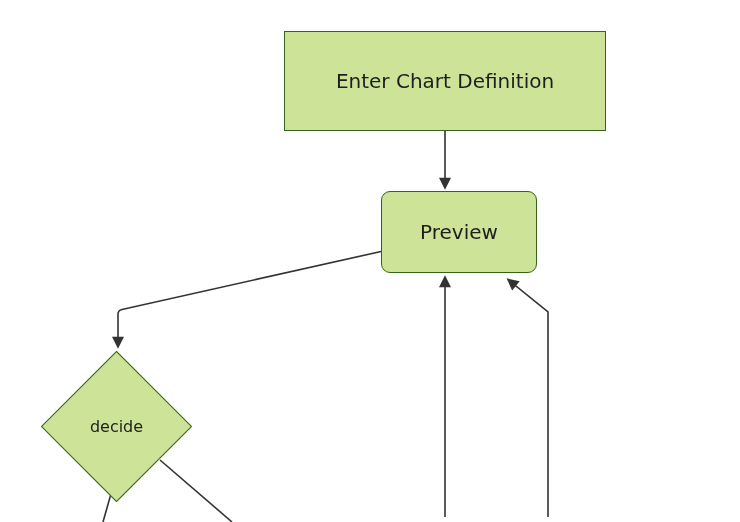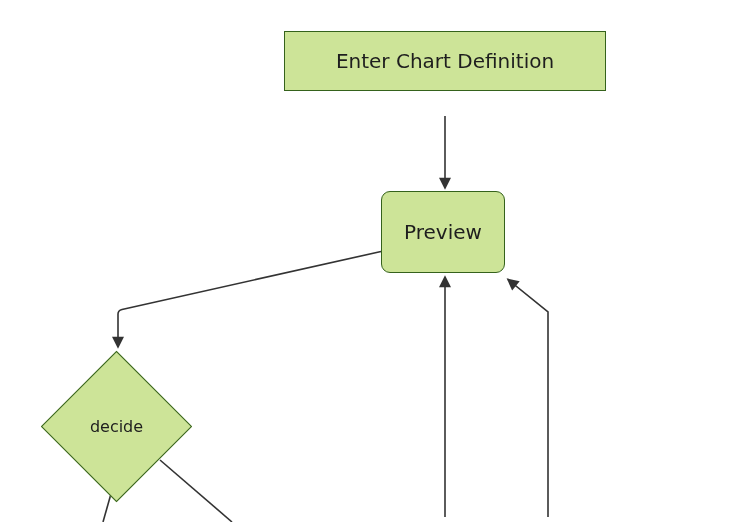--- a/index.html
+++ b/index.html
@@ -21,22 +21,22 @@
   .edge{fill:none;stroke:var(--edge-color);stroke-width:1.6px;}
   .arrow-fill{fill:var(--edge-color);stroke:none;}
   .node{
     position:absolute;box-sizing:border-box;
     display:flex;align-items:center;justify-content:center;
     background:var(--node-fill);
     border:1.4px solid var(--node-border);
     color:var(--text-color);
     font-size:20px;line-height:1.2;white-space:nowrap;
   }
-  .node--rect{left:284px;top:31px;width:322px;height:60px;}
-  .node--rounded{left:381px;top:191px;width:124px;height:82px;border-radius:9px;}
+  .node--rect{left:284px;top:31px;width:322px;height:100px;}
+  .node--rounded{left:381px;top:191px;width:156px;height:82px;border-radius:9px;}
   .diamond{
     position:absolute;left:63px;top:373px;width:107px;height:107px;
     display:flex;align-items:center;justify-content:center;
   }
   .diamond__shape{
     position:absolute;left:0;top:0;right:0;bottom:0;
     transform:rotate(45deg);
     background:var(--node-fill);
     border:1.4px solid var(--node-border);
     box-sizing:border-box;

